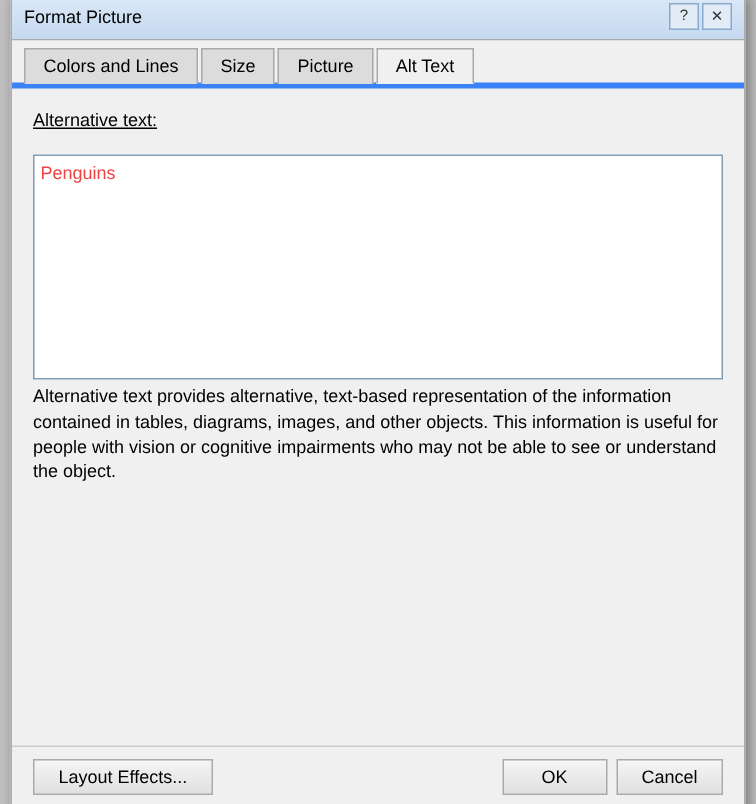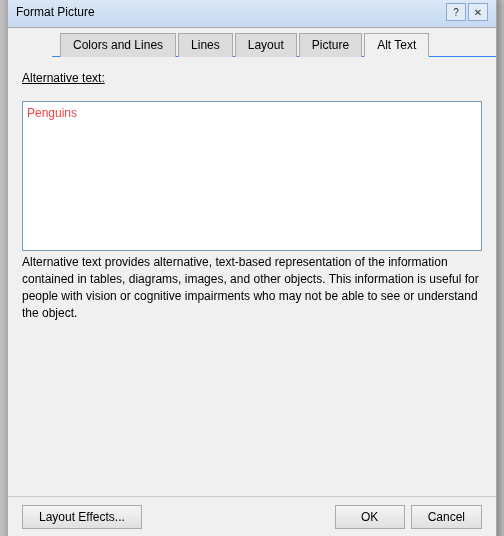--- a/index.html
+++ b/index.html
@@ -55,24 +55,23 @@
       font-size: 10px;
       display: flex;
       align-items: center;
       justify-content: center;
       color: #333;
     }
 
     .tab-bar {
       display: flex;
       background: #f0f0f0;
-      border-bottom: 1px solid #3b82f6;
+      border-bottom: 4px solid #3b82f6;
       padding: 4px 8px 0 8px;
       gap: 2px;
-      margin-left: 44px;
     }
 
     .tab {
       padding: 4px 12px;
       background: #dcdcdc;
       border: 1px solid #aaa;
       border-bottom: none;
       cursor: pointer;
       color: #000;
       font-size: 12px;
@@ -174,22 +173,21 @@
   <div class="title-bar">
     <span class="title-text">Format Picture</span>
     <div class="title-buttons">
       <button class="title-btn">?</button>
       <button class="title-btn">✕</button>
     </div>
   </div>
 
   <div class="tab-bar">
     <div class="tab">Colors and Lines</div>
-    <div class="tab">Lines</div>
-    <div class="tab">Layout</div>
+    <div class="tab">Size</div>
     <div class="tab">Picture</div>
     <div class="tab active">Alt Text</div>
   </div>
 
   <div class="content">
     <div class="alt-text-label">
       <span>A</span><span>lternative text:</span>
     </div>
     <textarea class="alt-text-textarea" style="">Penguins</textarea>
     <div class="description-text">Alternative text provides alternative, text-based representation of the information contained in tables, diagrams, images, and other objects.  This information is useful for people with vision or cognitive impairments who may not be able to see or understand the object.</div>

